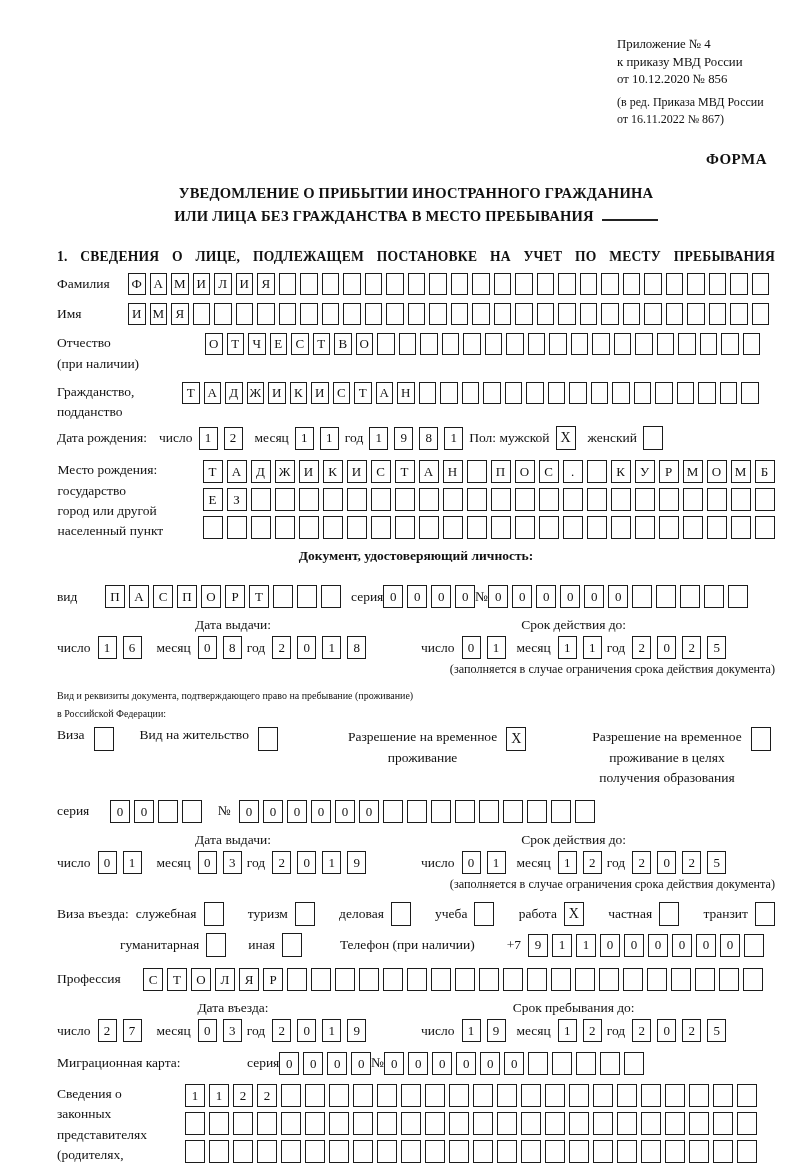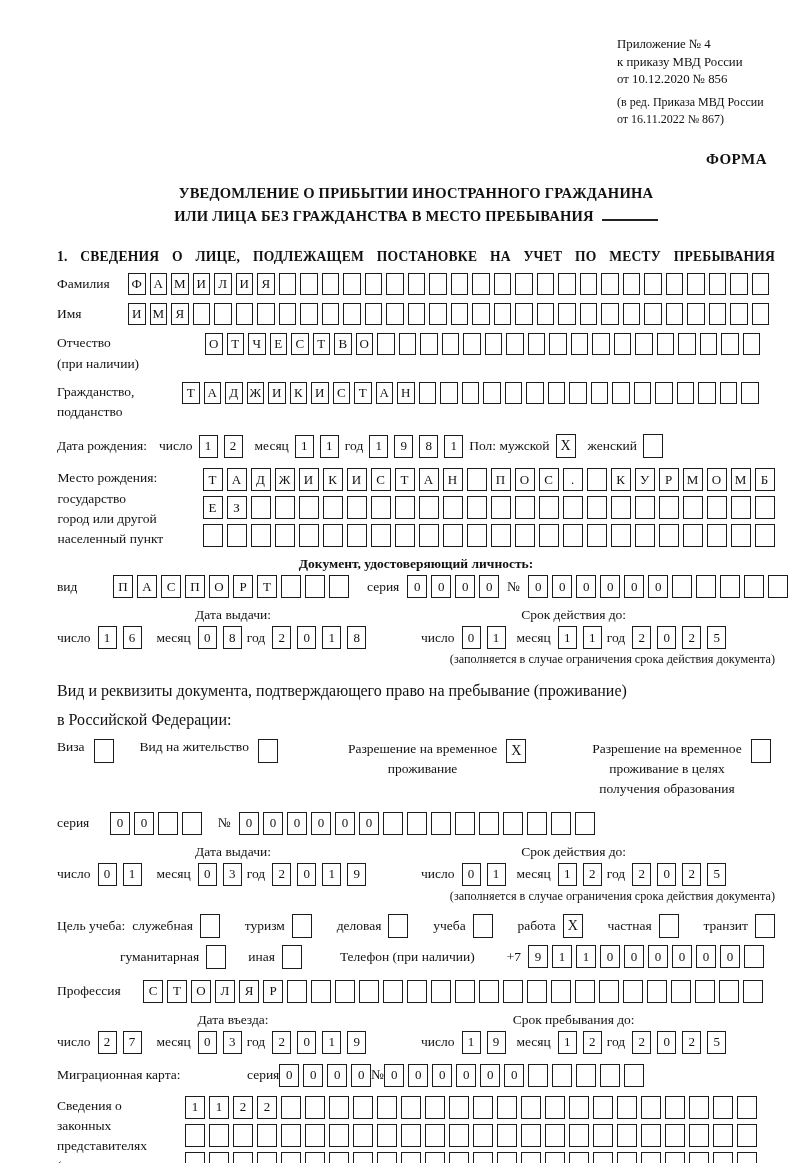--- a/index.html
+++ b/index.html
@@ -46,21 +46,21 @@
 
   
   .twocol { display:flex; margin-top:9px; }
   .col-a { width:352px; flex:none; }
   .col-b { margin-left:12px; flex:none; }
   .col-head { text-align:center; font-size:13.5px; margin-bottom:3px; }
   .daterow { display:flex; align-items:center; gap:5px; }
   .daterow .dlbl { margin-right:2px; }
   .note-right { text-align:right; font-size:12.2px; margin-top:3px; }
 
-  .intro { margin-top:10px; line-height:1.8; font-size:16px; }
+  .intro { margin-top:10px; line-height:1.8; font-size:10px; }
 
   .permits { display:flex; align-items:flex-start; margin-top:4px; }
   .permit { display:flex; align-items:flex-start; gap:9px; }
   .permit .plines { text-align:center; line-height:1.5;margin-left:44px; }
 
   .purpose { display:flex; align-items:center; justify-content:space-between; margin-top:10px; }
   .pitem { display:flex; align-items:center; gap:7px; }
 
   .line2 { display:flex; align-items:center; margin-top:7px; margin-left:63px; }
 </style>
@@ -226,21 +226,21 @@
         <div class="cell"></div>
         <div class="cell"></div>
         <div class="cell"></div>
         <div class="cell"></div>
         <div class="cell"></div>
         <div class="cell"></div>
         <div class="cell"></div>
       </div>
   </div>
 
-  <div class="row" style="margin-top:12px; gap:6px;">
+  <div class="row" style="margin-top:4px; gap:6px;">
     <span class="lbl">Дата рождения:</span>
     <span class="lbl" style="margin-left:6px;">число</span>
     <div class="cells dates">
         <div class="cell">1</div>
         <div class="cell">2</div>
       </div>
     <span class="lbl" style="margin-left:6px;">месяц</span>
     <div class="cells dates">
         <div class="cell">1</div>
         <div class="cell">1</div>
@@ -346,21 +346,21 @@
           <div class="cell"></div>
           <div class="cell"></div>
           <div class="cell"></div>
           <div class="cell"></div>
         </div>
     </div>
   </div>
 
   <div class="doc-heading">Документ, удостоверяющий личность:</div>
 
-  <div class="row" style="margin-top:3px; gap:8px;">
+  <div class="row" style="margin-top:21px; ">
     <span class="lbl" style="width:48px;">вид</span>
     <div class="cells wide">
         <div class="cell">П</div>
         <div class="cell">А</div>
         <div class="cell">С</div>
         <div class="cell">П</div>
         <div class="cell">О</div>
         <div class="cell">Р</div>
         <div class="cell">Т</div>
         <div class="cell"></div>
@@ -548,21 +548,21 @@
             <div class="cell">2</div>
             <div class="cell">5</div>
           </div>
       </div>
     </div>
   </div>
   <div class="note-right">(заполняется в случае ограничения срока действия документа)</div>
 
   <div class="purpose">
     <div class="pitem">
-      <span>Цель учеба:</span>
+      <span>Виза въезда:</span>
       <span>служебная</span>
       <div class="cells cbx">
           <div class="cell"></div>
         </div>
     </div>
     <div class="pitem">
       <span>туризм</span>
       <div class="cells cbx">
           <div class="cell"></div>
         </div>

